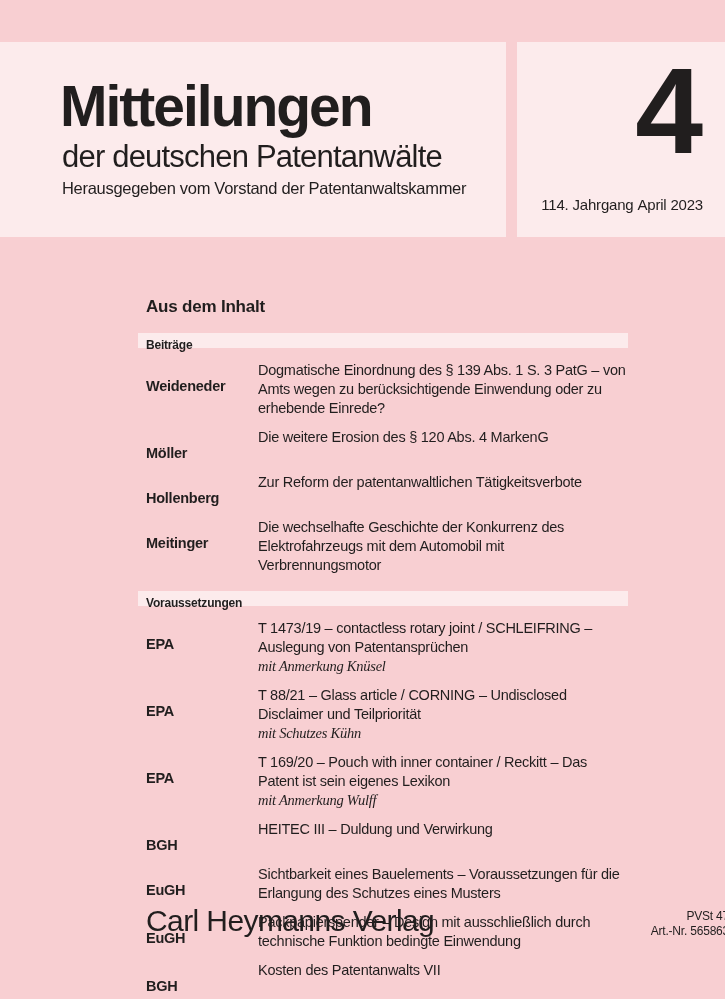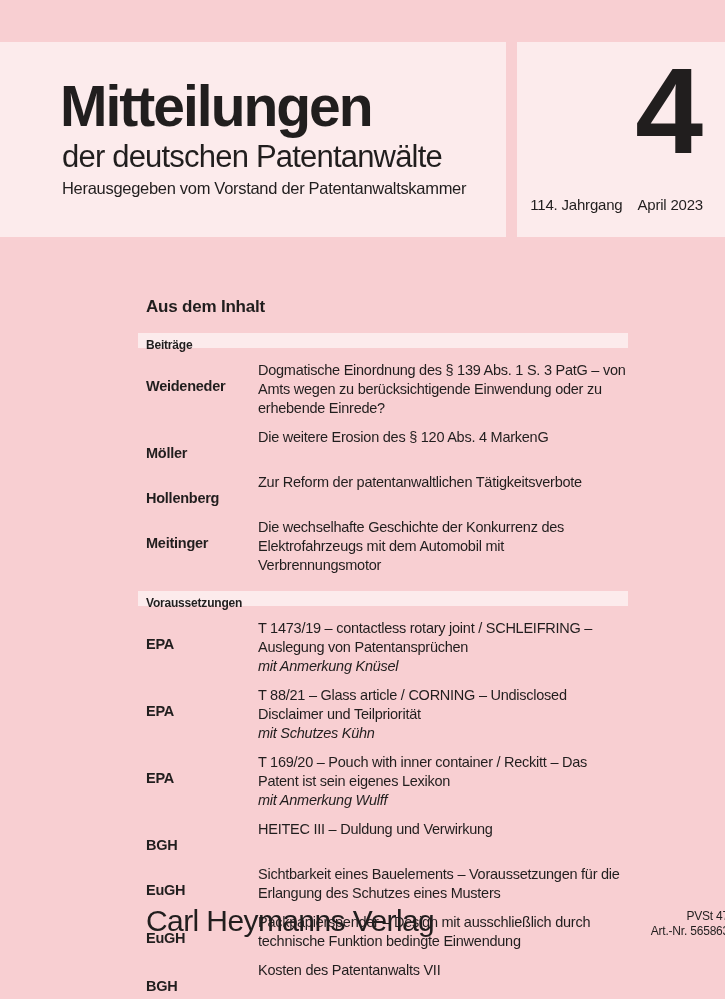--- a/index.html
+++ b/index.html
@@ -29,36 +29,36 @@
   .masthead-right{
     position:absolute;left:517px;top:42px;width:208px;height:195px;
     background:#fcebec;
   }
   .issue-number{
     position:absolute;top:8px;right:24px;
     font-size:122px;font-weight:700;line-height:1.0;letter-spacing:-2px;
   }
   .issue-meta{
     position:absolute;bottom:24px;right:22px;
-    display:flex;gap:15px;font-size:15px;letter-spacing:-0.2px;white-space:nowrap;
+    display:flex;gap:4px;font-size:15px;letter-spacing:-0.2px;white-space:nowrap;
   }
   
   .toc{position:absolute;left:138px;top:296px;width:490px;}
   .toc-heading{
     margin:1px 0 0 8px;font-size:17px;font-weight:700;letter-spacing:-0.2px;
   }
   .section-bar{
     margin-top:16px;background:#fcebec;height:15px;line-height:24px;
     padding-left:8px;font-weight:700;font-size:12px;letter-spacing:-0.2px;
   }
   .rows{margin:13px 0 4px 8px;}
   .row{display:flex;margin-bottom:10px;font-size:14.5px;line-height:19px;letter-spacing:-0.25px;}
   .row .src{width:112px;flex-shrink:0;font-weight:700;margin-top:16px;}
   .row .desc{width:370px;}
-  .row .note{font-style:italic;}
+  .row .note{font-style:italic;font-family:Liberation Serif, serif;}
   .row .note:empty{display:none;}
   
   .footer{
     position:absolute;left:146px;right:27px;top:903px;
     display:flex;justify-content:space-between;align-items:center;
   }
   .publisher{font-size:30px;font-weight:400;letter-spacing:-0.6px;}
   .footer-right{text-align:right;font-size:12px;line-height:15px;letter-spacing:-0.2px;padding-top:6px;}
 </style>
 </head>

